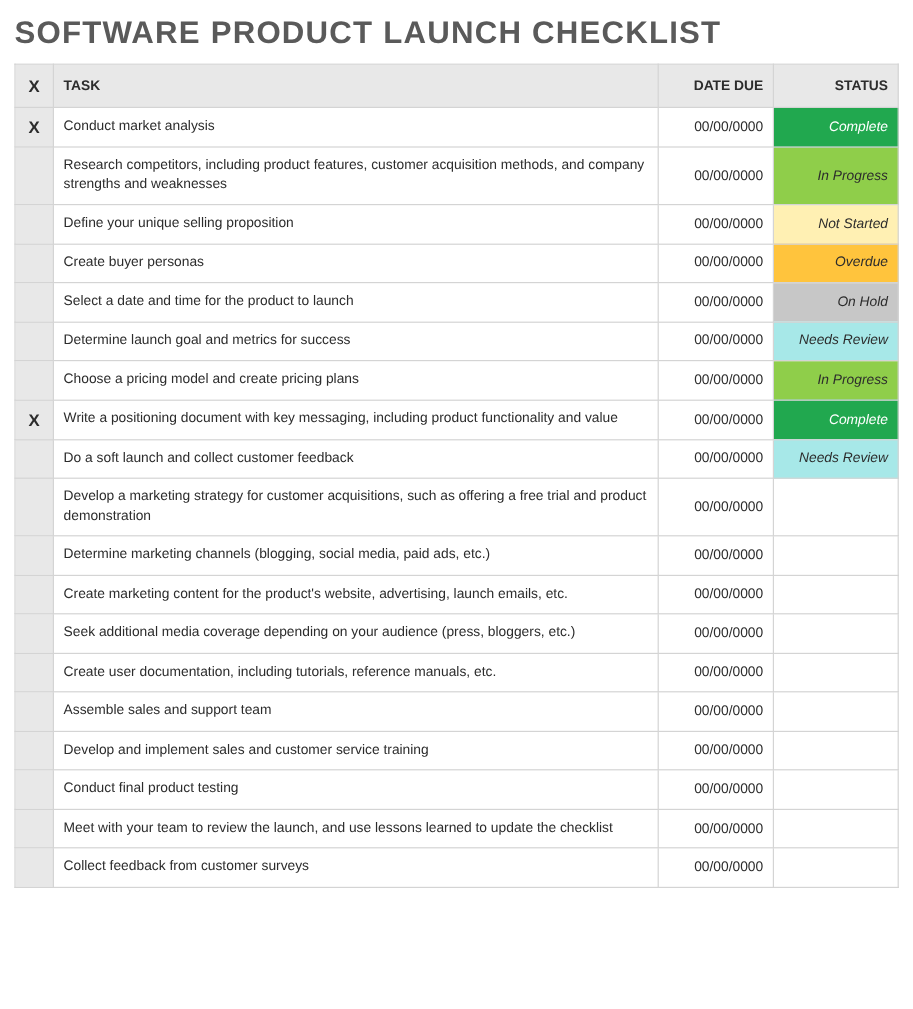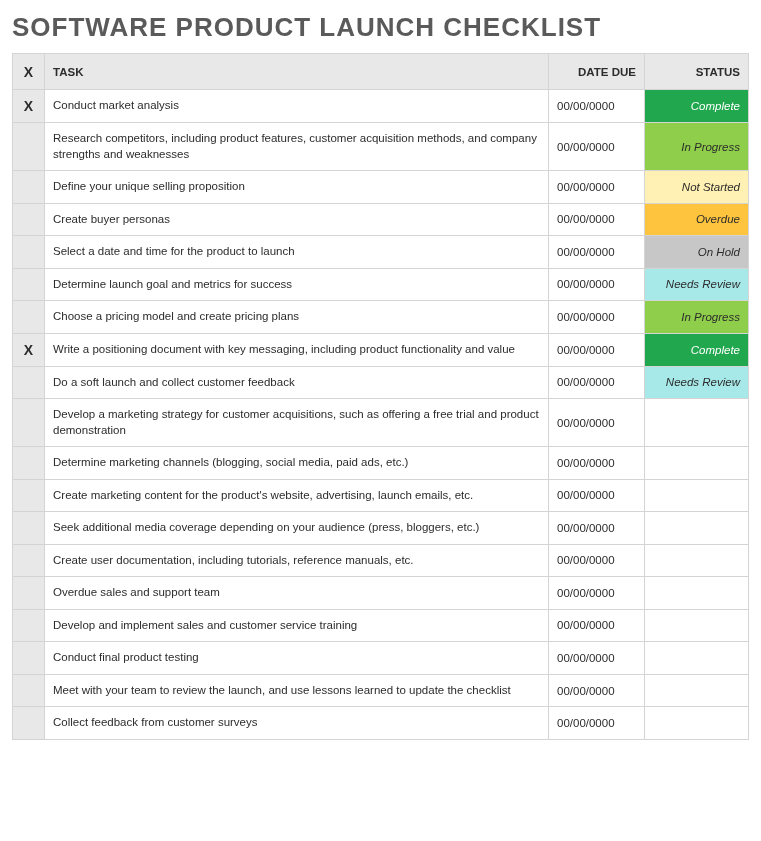--- a/index.html
+++ b/index.html
@@ -43,21 +43,21 @@
       text-align: center;
       background: #e8e8e8;
       font-weight: 700;
       font-size: 14px;
     }
     td.cell-task {
       text-align: left;
       line-height: 1.35;
     }
     td.cell-date {
-      text-align: left;
+      text-align: right;
       border-radius: 14px;
     }
     td.cell-status {
       text-align: right;
       padding-left: 10px;
       font-style: italic;
     }
     .status-complete { background: #21a84f; color: #fff; }
     .status-inprogress { background: #8fce4a; color: #2c2c2c; }
     .status-notstarted { background: #fff0b3; color: #2c2c2c; }
@@ -159,21 +159,21 @@
         <td class="cell-status"></td>
       </tr>
       <tr>
         <td class="cell-check"></td>
         <td class="cell-task">Create user documentation, including tutorials, reference manuals, etc.</td>
         <td class="cell-date">00/00/0000</td>
         <td class="cell-status"></td>
       </tr>
       <tr>
         <td class="cell-check"></td>
-        <td class="cell-task">Overdue sales and support team</td>
+        <td class="cell-task">Assemble sales and support team</td>
         <td class="cell-date">00/00/0000</td>
         <td class="cell-status"></td>
       </tr>
       <tr>
         <td class="cell-check"></td>
         <td class="cell-task">Develop and implement sales and customer service training</td>
         <td class="cell-date">00/00/0000</td>
         <td class="cell-status"></td>
       </tr>
       <tr>

